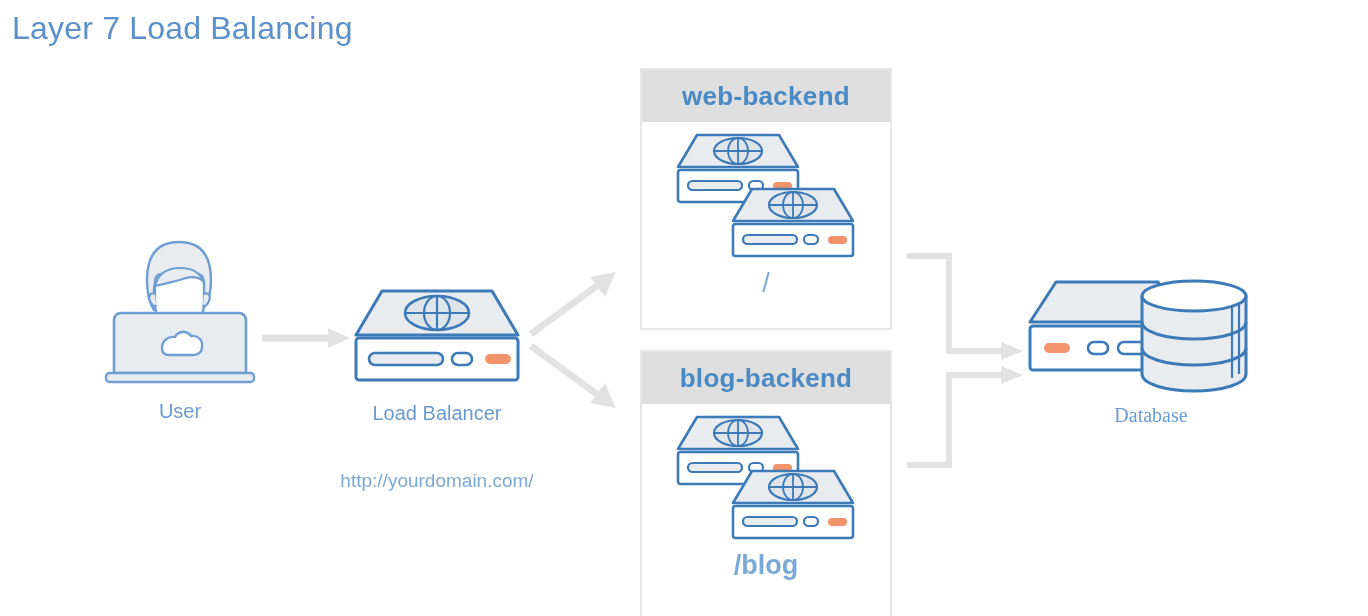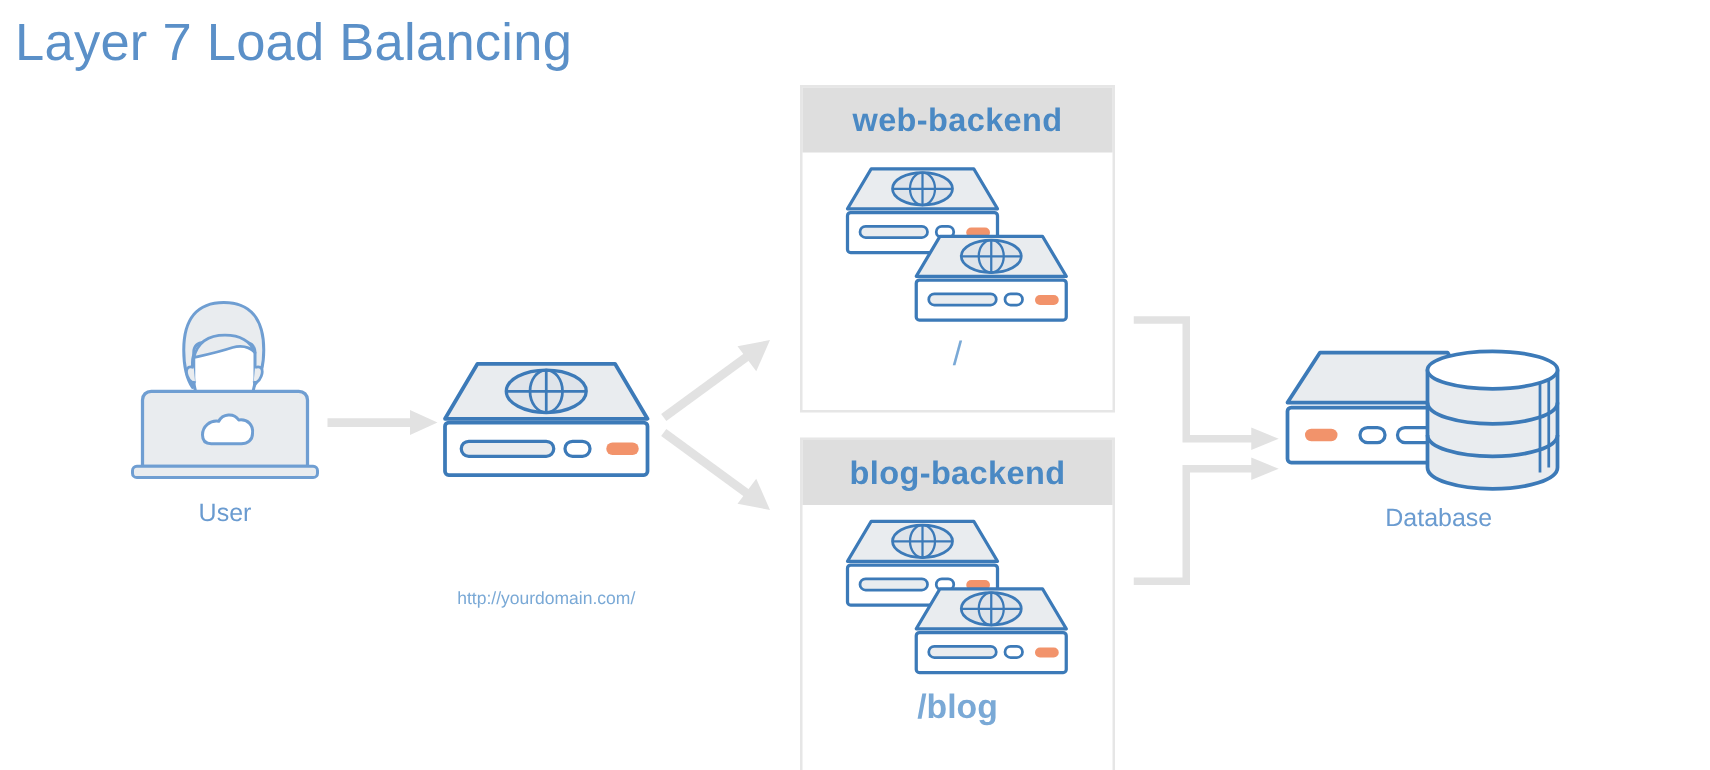--- a/index.html
+++ b/index.html
@@ -17,36 +17,36 @@
     position: relative;
     width: 1368px;
     height: 616px;
     background: #ffffff;
   }
   .abs { position: absolute; }
 
   #diagram-title {
     left: 12px;
     top: 10px;
-    font-size: 42px;
+    font-size: 32px;
     font-weight: 400;
     color: #5b90c8;
     letter-spacing: 0.2px;
     white-space: nowrap;
   }
 
   .node-label {
     font-size: 20px;
     color: #6a9bd0;
     text-align: center;
     white-space: nowrap;
   }
 
   .url-label {
-    font-size: 14px;
+    font-size: 19px;
     color: #7aa9d6;
     text-align: center;
     white-space: nowrap;
   }
 
   .group-box {
     border: 2px solid #e6e6e6;
     background: #ffffff;
     box-sizing: border-box;
   }
@@ -134,20 +134,21 @@
       <ellipse cx="85" cy="25" rx="13" ry="17" fill="none" stroke="#3c7ab8" stroke-width="2.2"></ellipse>
       <line x1="53" y1="25" x2="117" y2="25" stroke="#3c7ab8" stroke-width="2.2"></line>
       <line x1="85" y1="8" x2="85" y2="42" stroke="#3c7ab8" stroke-width="2.2"></line>
 
       <rect x="4" y="50" width="162" height="42" rx="3" fill="#ffffff" stroke="#3c7ab8" stroke-width="3"></rect>
       <rect x="17" y="65" width="74" height="12" rx="6" fill="#e9ecef" stroke="#3c7ab8" stroke-width="2.6"></rect>
       <rect x="100" y="65" width="20" height="12" rx="6" fill="#ffffff" stroke="#3c7ab8" stroke-width="2.6"></rect>
       <rect x="133" y="66" width="26" height="10" rx="5" fill="#f2936b"></rect>
     </svg>
   </div>
+  <div class="abs node-label" style="left:312px; top:402px; width:250px;">Load Balancer</div>
   <div class="abs url-label" style="left:302px; top:470px; width:270px;">http://yourdomain.com/</div>
 
   <div class="abs" style="left:528px; top:262px; width:92px; height:76px;">
     <svg width="92" height="76" viewBox="0 0 92 76">
       <path d="M3 72 L70 23" stroke="#e2e2e2" stroke-width="7" fill="none"></path>
       <path d="M88 10 L62 15 L77 35 Z" fill="#e2e2e2"></path>
     </svg>
   </div>
   <div class="abs" style="left:528px; top:342px; width:92px; height:76px;">
     <svg width="92" height="76" viewBox="0 0 92 76">
@@ -256,15 +257,15 @@
         <line x1="206" y1="24" x2="206" y2="100" stroke="#3c7ab8" stroke-width="2.2"></line>
         <line x1="213" y1="22" x2="213" y2="96" stroke="#3c7ab8" stroke-width="2.2"></line>
 
         <path d="M116 44 C116 54 140 61 168 61 C196 61 220 54 220 44" fill="none" stroke="#3c7ab8" stroke-width="3"></path>
         <path d="M116 70 C116 80 140 87 168 87 C196 87 220 80 220 70" fill="none" stroke="#3c7ab8" stroke-width="3"></path>
 
         <ellipse cx="168" cy="18" rx="52" ry="15" fill="#ffffff" stroke="#3c7ab8" stroke-width="3"></ellipse>
       </g>
     </svg>
   </div>
-  <div class="abs node-label" style="left:1036px; top:404px; width:230px;">Database</div>
+  <div class="abs node-label" style="left:1036px; top:404px; width:230px;font-family:Liberation Serif, serif;">Database</div>
 
 </div>
 
 </body></html>

